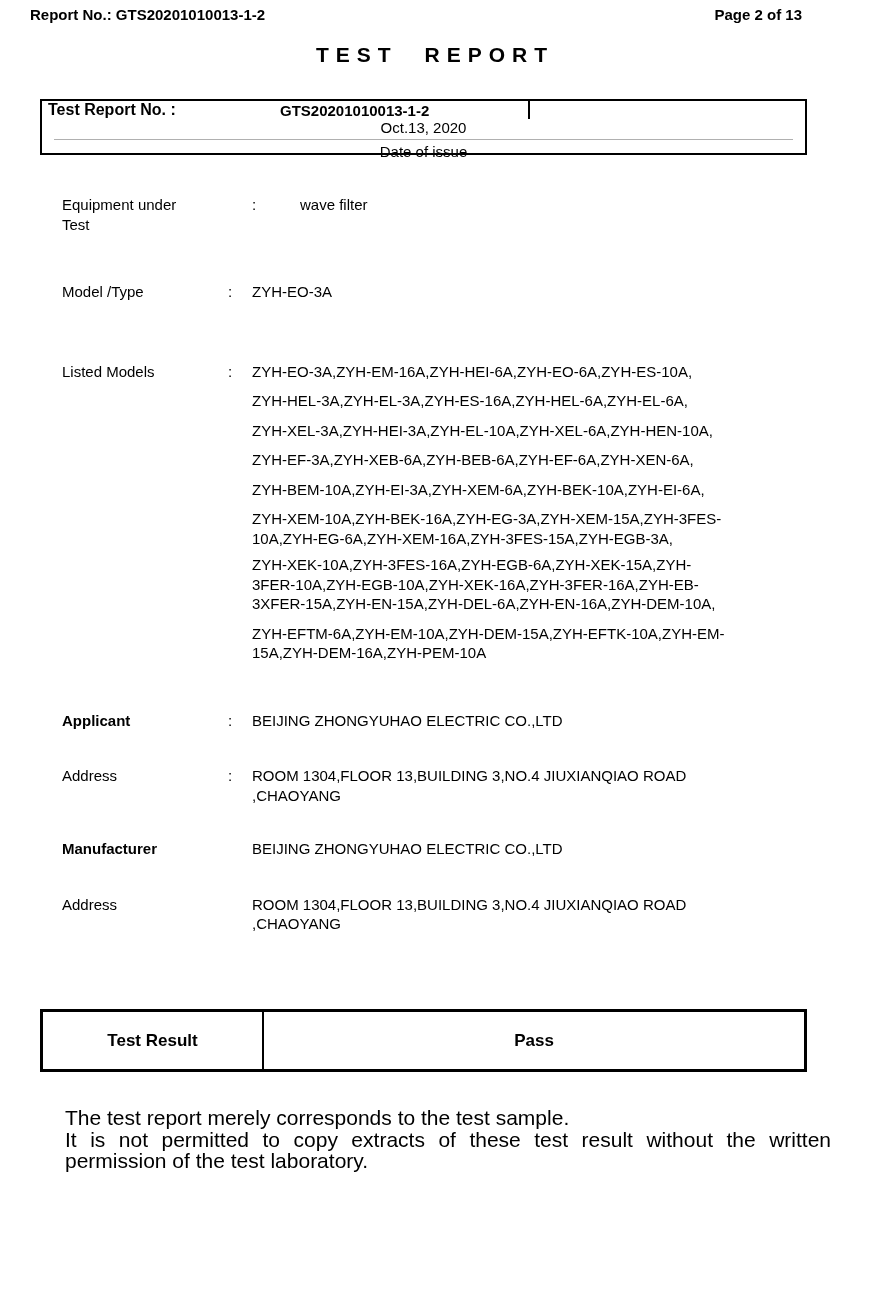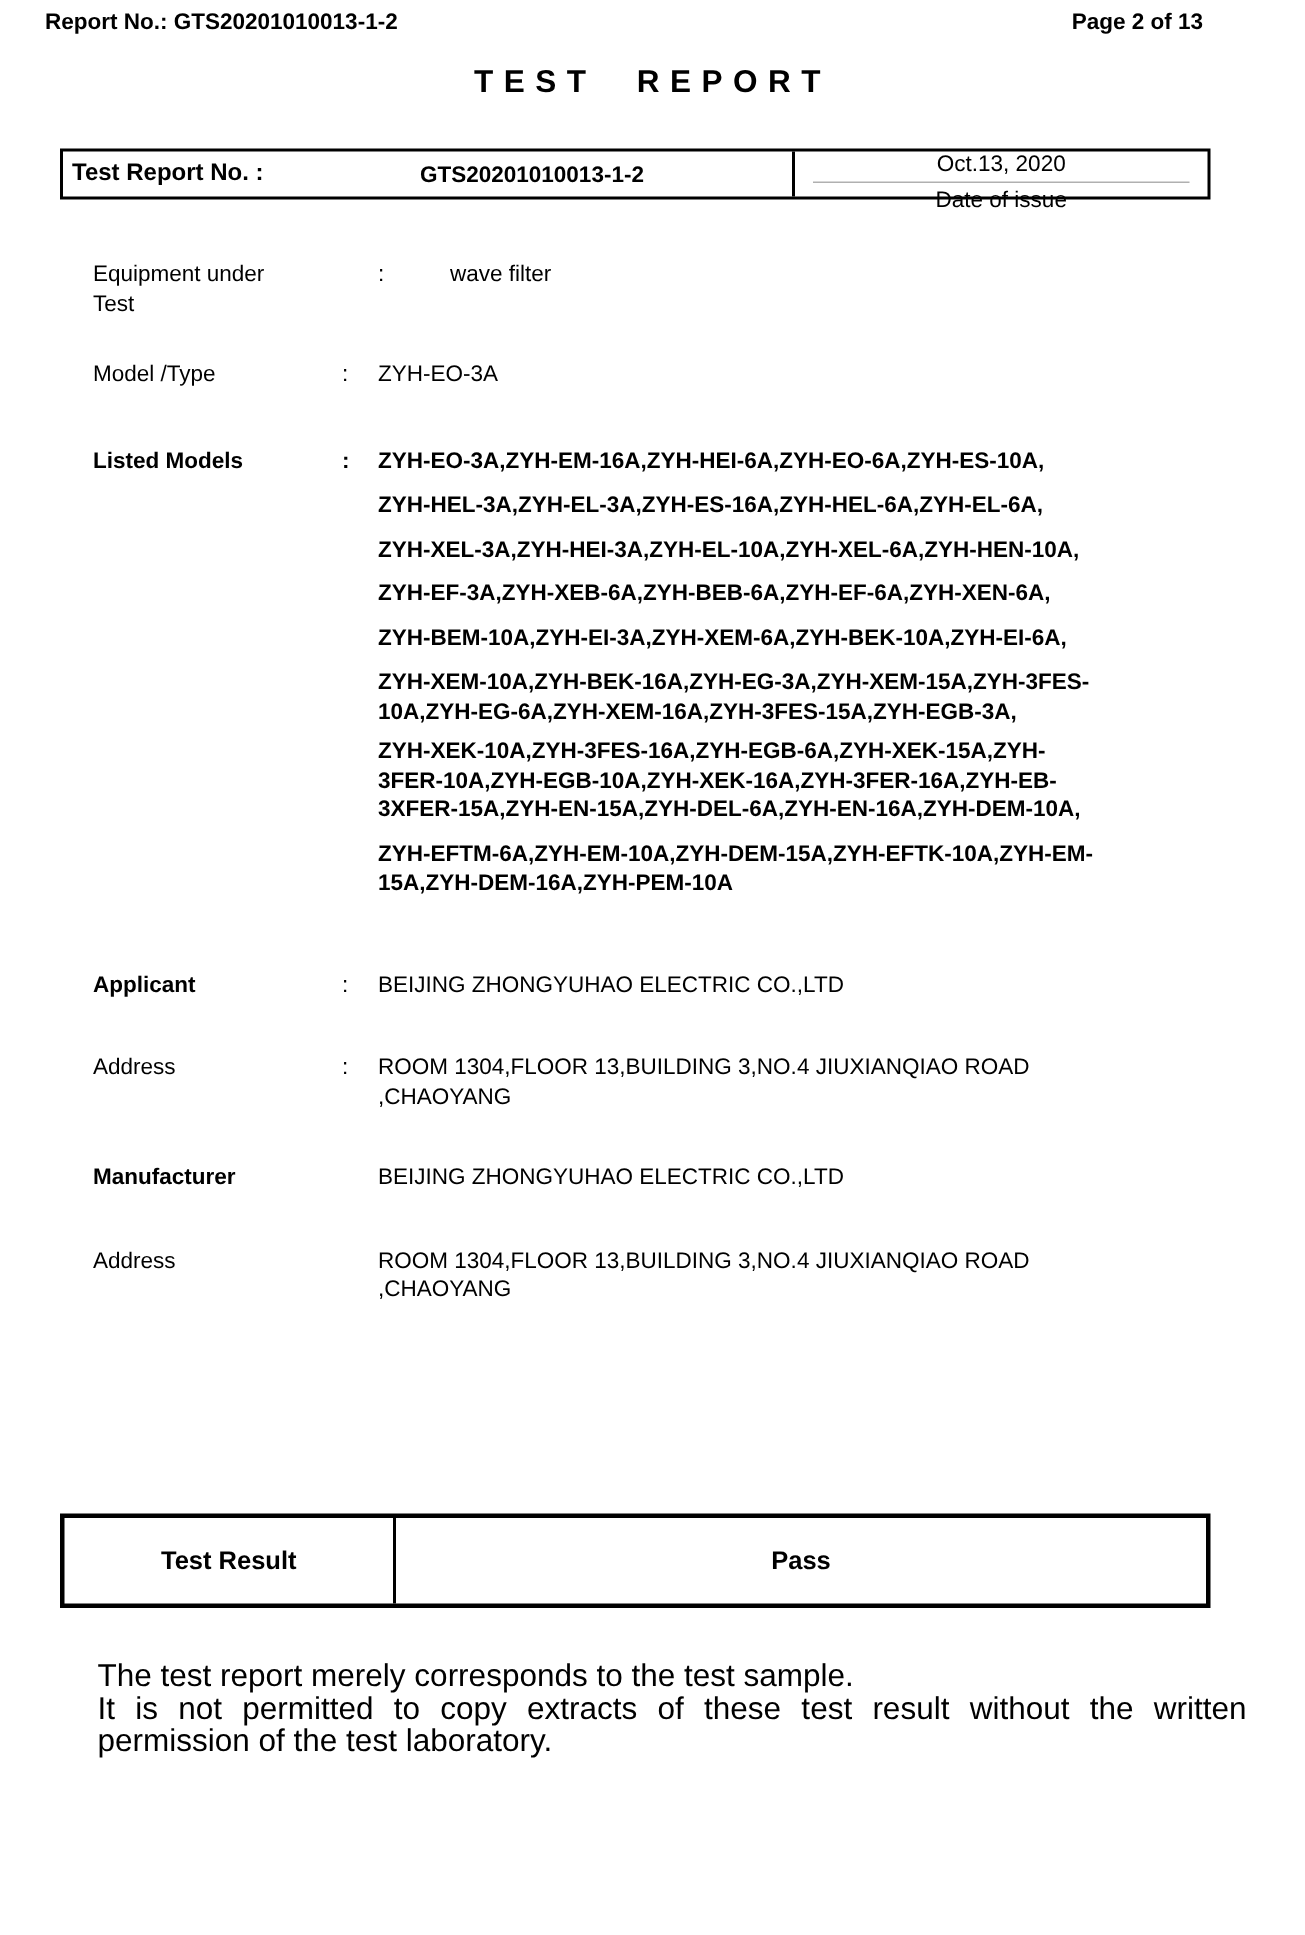--- a/index.html
+++ b/index.html
@@ -30,23 +30,24 @@
     font-size: 21px;
     font-weight: bold;
     letter-spacing: 7px;
     word-spacing: 14px;
   }
 
   
   .report-table {
     margin: 32px 0 16px 40px;
     width: 767px;
-    height: 34px;
+    height: 56px;
     border: 2px solid #000;
     display: flex;
+    flex-direction: column;
   }
   .report-table .cell-left {
     width: 488px;
     display: flex;
     align-items: center;
     border-right: 2px solid #000;
     padding-left: 6px;
   }
   .report-table .cell-left .lbl {
     font-size: 16px;
@@ -79,22 +80,22 @@
   }
   .field-row {
     display: grid;
     grid-template-columns: 166px 24px 1fr;
   }
   .field-row .label { }
   .field-row .label.bold { font-weight: bold; }
   .field-row .label .narrow { display: inline-block; max-width: 135px; }
   .field-row .colon { }
   .mt-equip { margin-top: 0; gap: 24px; }
-  .mt-model { margin-top: 28px; }
-  .mt-listed { margin-top: 38px; font-weight: bold; }
+  .mt-model { margin-top: 48px; }
+  .mt-listed { margin-top: 60px; }
   .mt-applicant { margin-top: 48px; }
   .mt-address1 { margin-top: 36px; }
   .mt-manufacturer { margin-top: 34px; }
   .mt-address2 { margin-top: 36px; }
 
   .lm-line { white-space: nowrap; }
   .lm-gap10 { margin-bottom: 10px; }
   .lm-gap7  { margin-bottom: 7px; }
 
   .addr-val { max-width: 470px; }

